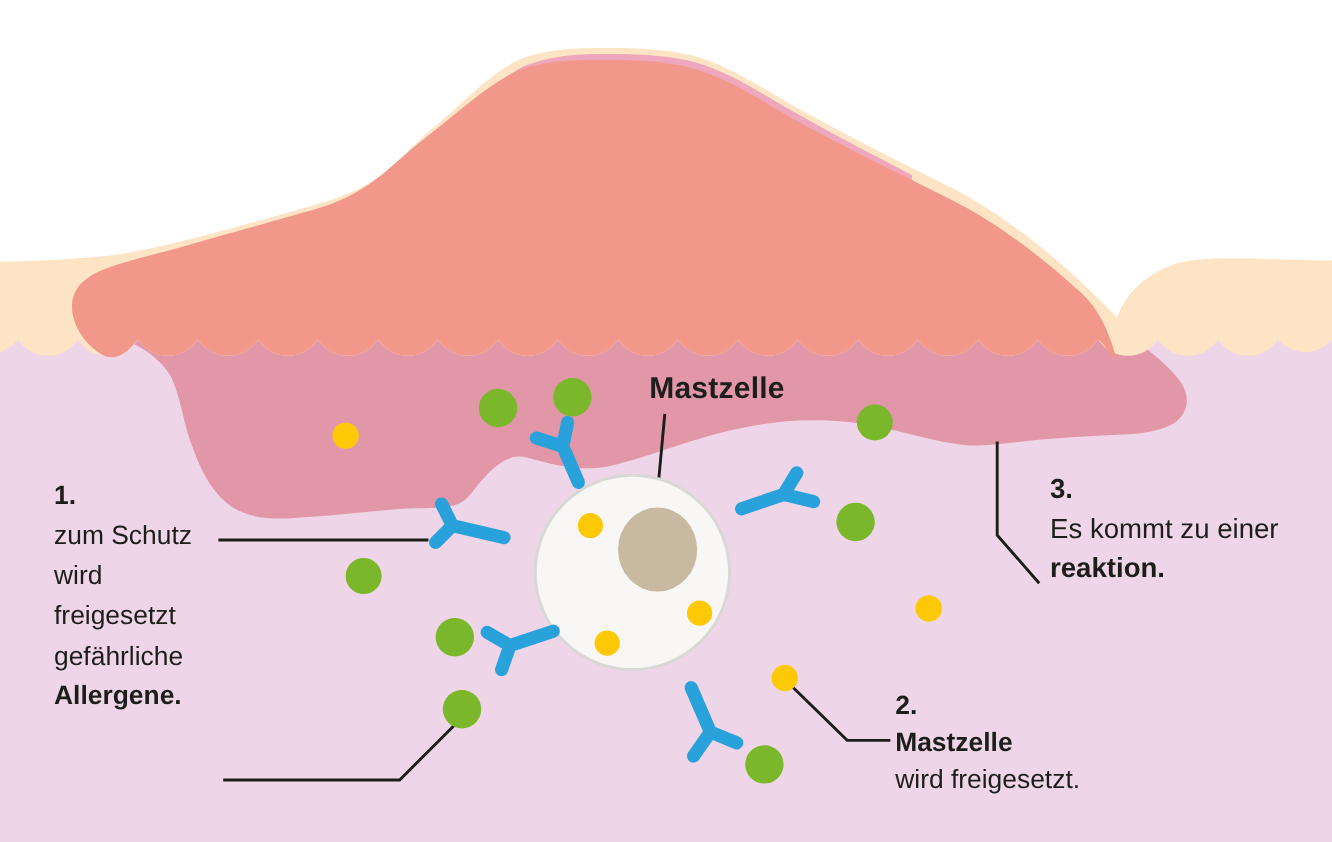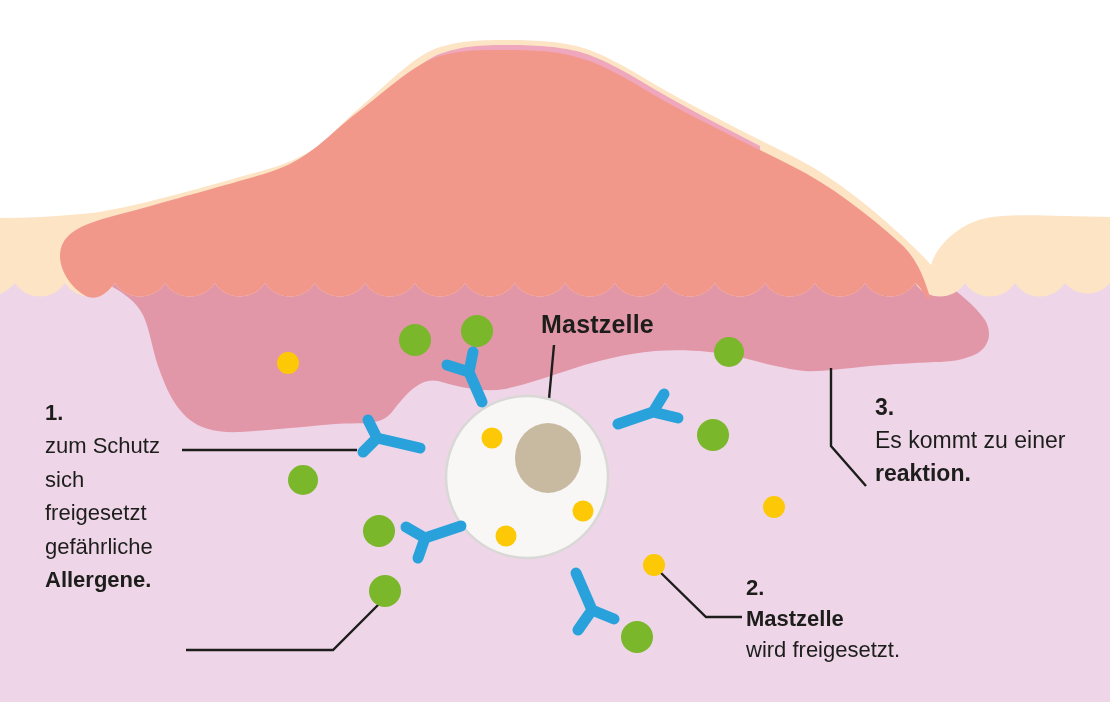--- a/index.html
+++ b/index.html
@@ -126,21 +126,21 @@
       <path d="M664,394 L653,412 L618,424 M653,412 L678,418"></path>
       <path d="M576,573 L592,610 L578,630 M592,610 L614,619"></path>
     </g>
   </svg>
 
   <div id="label-mastzelle" class="txt">Mastzelle</div>
 
   <div id="block1" class="txt">
     <span class="line b">1.</span>
     <span class="line">zum Schutz</span>
-    <span class="line">sich</span>
+    <span class="line">wird</span>
     <span class="line">freigesetzt</span>
     <span class="line">gefährliche</span>
     <span class="line b">Allergene.</span>
   </div>
 
   <div id="block2" class="txt">
     <span class="line b">2.</span>
     <span class="line b">Mastzelle</span>
     <span class="line">wird freigesetzt.</span>
   </div>

